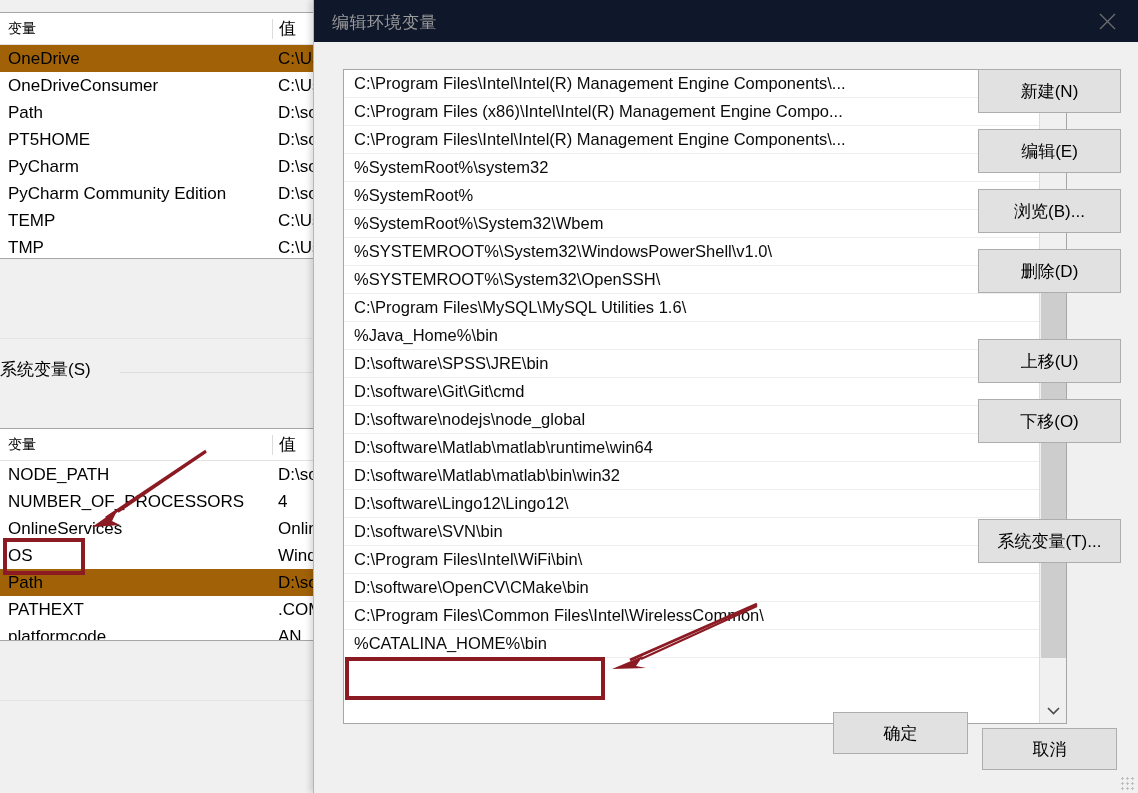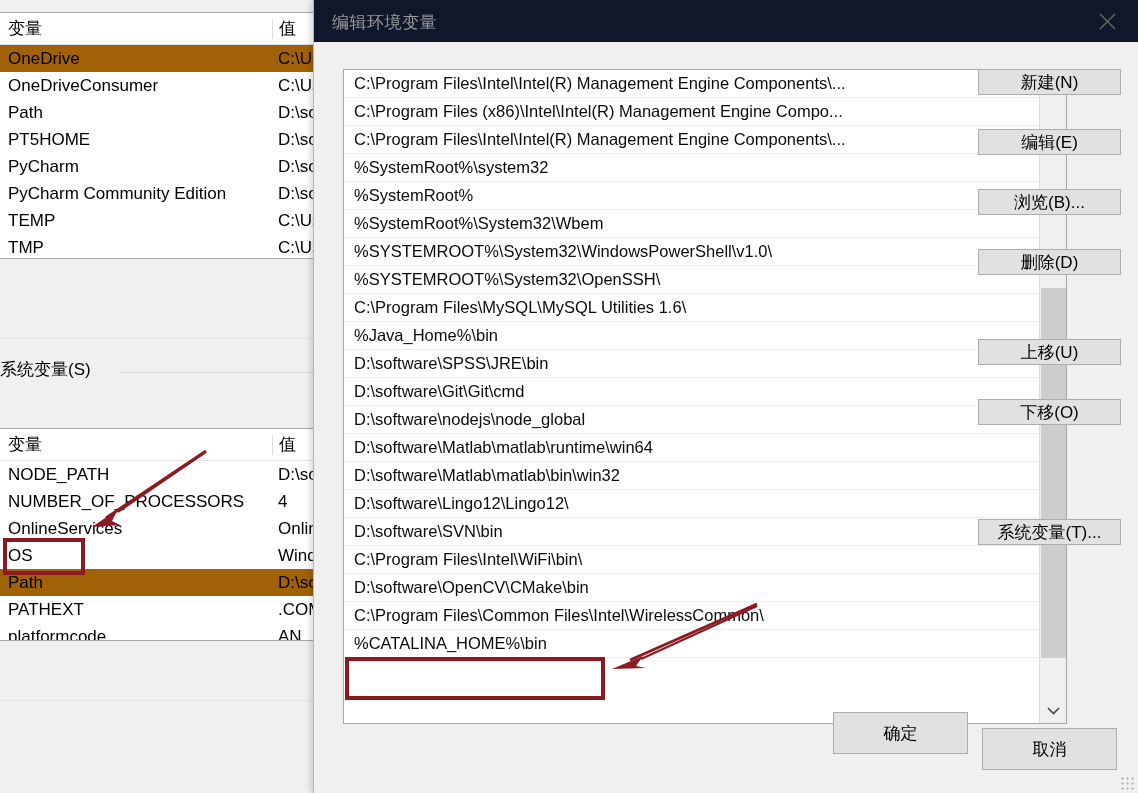--- a/index.html
+++ b/index.html
@@ -24,21 +24,21 @@
     border: 1px solid #a6a6a6; border-left: none;
     overflow: hidden;
   }
   .bg-table.top { top: 12px; width: 332px; height: 247px; }
   .bg-table.bottom { top: 428px; width: 332px; height: 213px; }
 
   .bg-head {
     height: 32px; display: flex; align-items: center;
     border-bottom: 1px solid #e2e2e2; background: #ffffff;
   }
-  .bg-head .col-var { width: 272px; padding-left: 8px; font-size: 17px; color: #000; }
+  .bg-head .col-var { width: 272px; padding-left: 8px; font-size: 14px; color: #000; }
   .bg-head .col-val { padding-left: 6px; font-size: 17px; color: #000; border-left: 1px solid #dcdcdc; height: 20px; line-height: 20px; flex: 1; }
   .bg-row {
     height: 27px; display: flex; align-items: center;
     font-size: 17px; color: #000; white-space: nowrap;
   }
   .bg-row.sel { background: #a16207; }
   .bg-row .c-var { width: 272px; padding-left: 8px; overflow: hidden; }
   .bg-row .c-val { padding-left: 6px; flex: 1; overflow: hidden; }
 
   .sys-label {
@@ -101,21 +101,21 @@
   }
   .sb-arrow.up { top: 0; }
   .sb-arrow.down { bottom: 0; }
   .sb-thumb {
     position: absolute; left: 1px; width: 25px; top: 218px; height: 370px;
     background: #cdcdcd;
   }
 
   
   .btn {
-    position: absolute; width: 143px; height: 26px;
+    position: absolute; width: 143px; height: 44px;
     background: #e1e1e1; border: 1px solid #adadad;
     font-size: 17px; color: #000;
     display: flex; align-items: center; justify-content: center;
     cursor: default;
   }
   .btn-col { left: 664px; }
   .dlg-footer-btn { width: 135px; height: 42px; }
 
   
   .ann-box {

